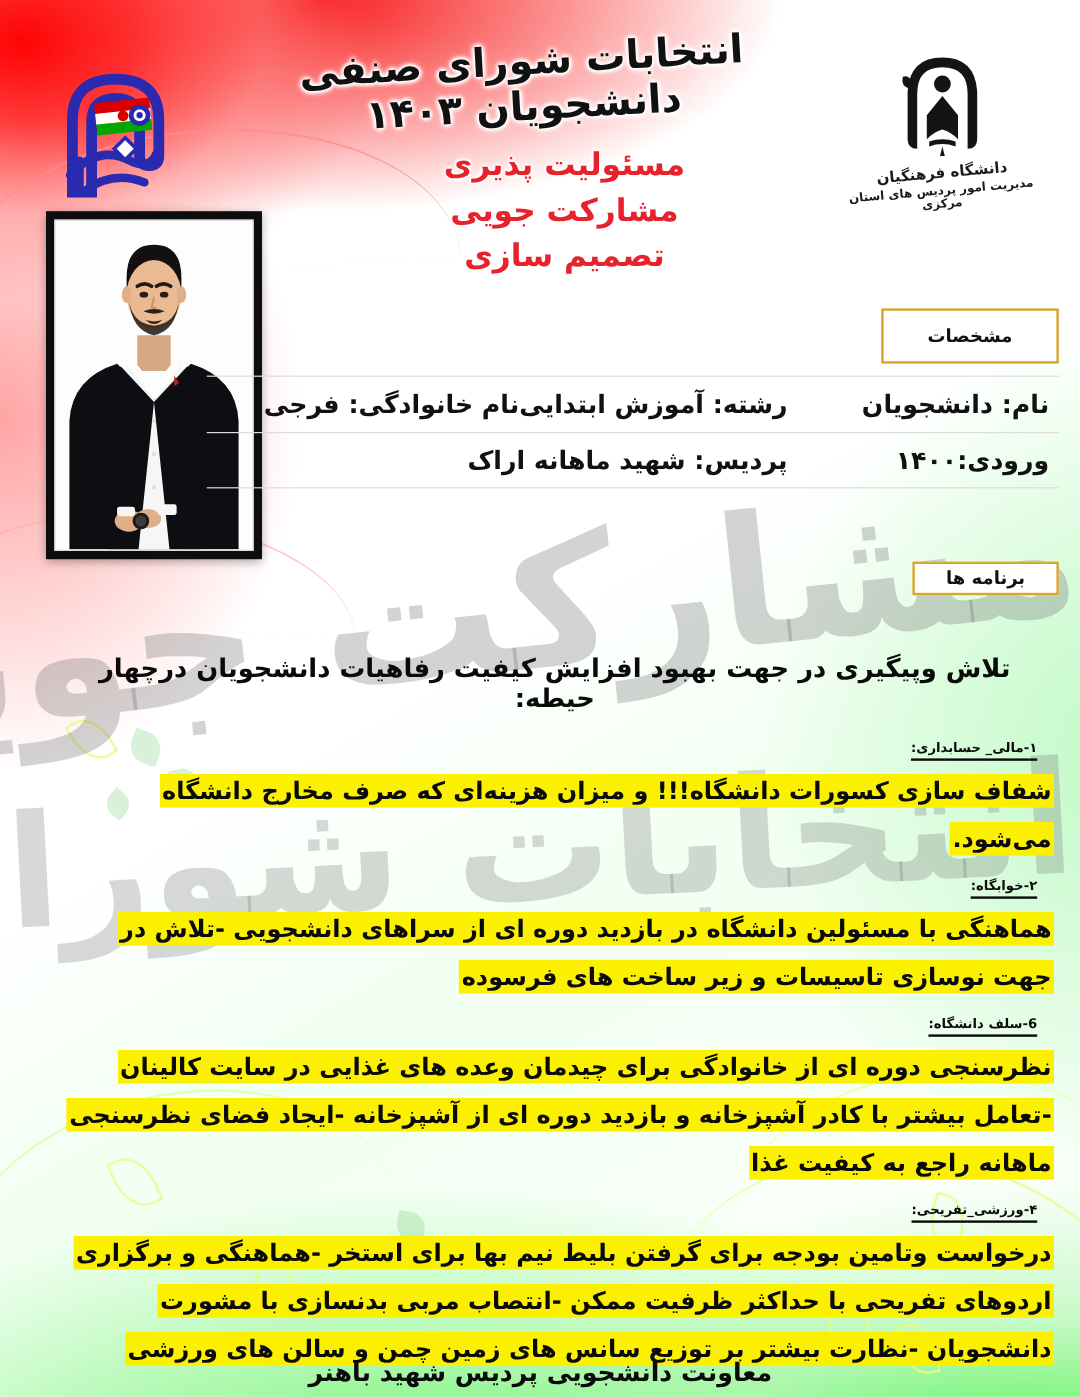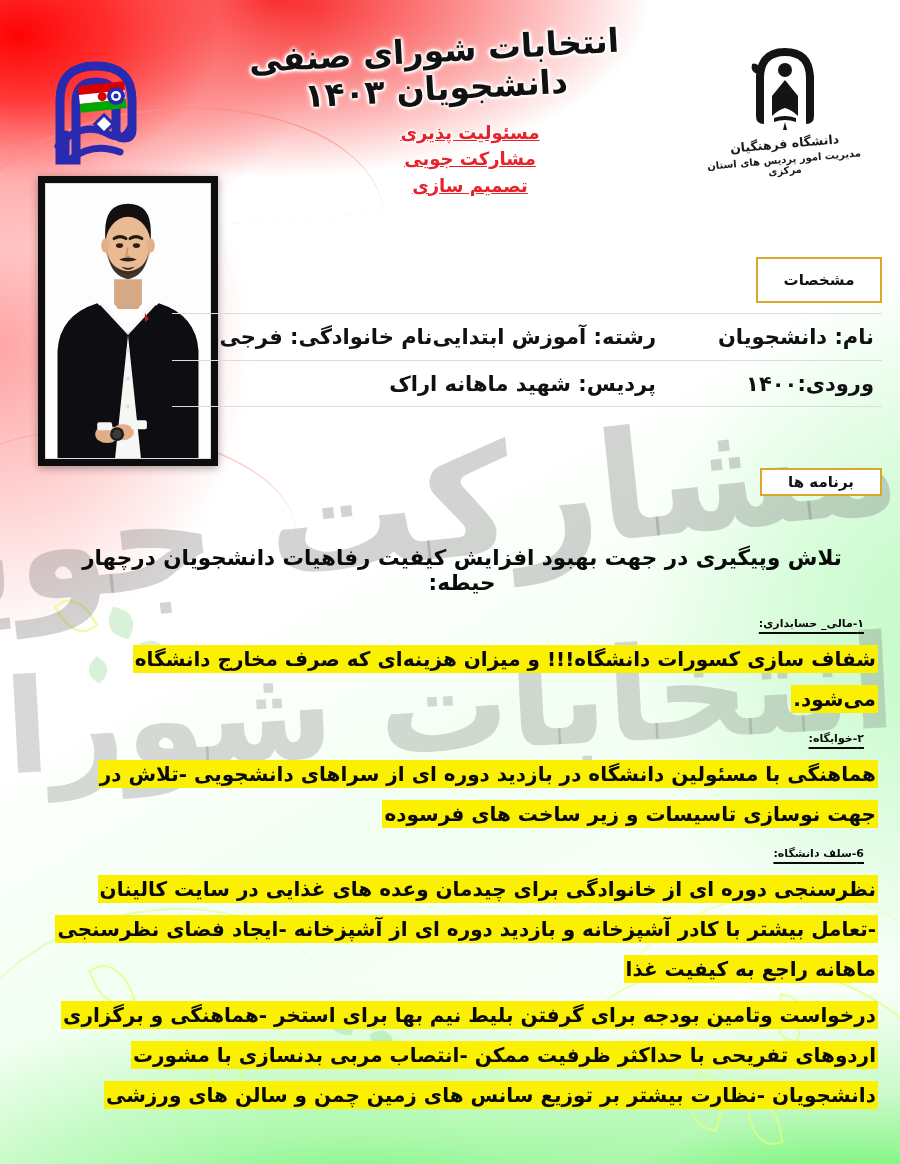--- a/index.html
+++ b/index.html
@@ -128,29 +128,28 @@
     transform: rotate(-3.2deg);
     transform-origin: center;
   }
 
   .slogans {
     position: absolute;
     top: 120px; left: 330px; width: 280px;
     text-align: center;
   }
   .slogan {
-    font-size: 18px;
+    font-size: 26px;
     font-weight: 700;
     color: #e8222a;
     line-height: 1.46;
     text-shadow:
       -1.5px 0 2px #fff, 1.5px 0 2px #fff,
       0 -1.5px 2px #fff, 0 1.5px 2px #fff,
       0 0 6px rgba(255,255,255,0.95);
-    text-decoration: underline;
   }
 
   .uni-logo {
     position: absolute; top: 44px; right: 38px;
     width: 155px; text-align: center;
   }
   .uni-mark { width: 82px; height: 88px; margin: 0 auto; display: block; }
   .uni-name {
     margin-top: 4px;
     font-size: 12.5px; font-weight: 700; color: #1a1a1a;
@@ -186,21 +185,21 @@
   .badge {
     position: absolute;
     background: #ffffff;
     border: 2px solid #d9a62e;
     text-align: center;
     font-size: 15px;
     font-weight: 700;
     color: #111;
     display: flex; align-items: center; justify-content: center;
   }
-  #badge-specs { top: 257px; right: 18px; width: 126px; height: 46px; }
+  #badge-specs { top: 257px; right: 18px; width: 148px; height: 46px; }
   #badge-programs { top: 468px; right: 18px; width: 122px; height: 28px; }
 
   
   .info-table {
     position: absolute;
     top: 313px; right: 18px;
     width: 710px;
   }
   .info-row {
     display: flex;
@@ -427,17 +426,19 @@
       <div class="section-title">۲-خوابگاه:</div>
       <div class="section-body"><span class="hl">هماهنگی با مسئولین دانشگاه در بازدید دوره ای از سراهای دانشجویی -تلاش در جهت نوسازی تاسیسات و زیر ساخت های فرسوده</span></div>
     </div>
 
     <div class="section">
       <div class="section-title">6-سلف دانشگاه:</div>
       <div class="section-body"><span class="hl">نظرسنجی دوره ای از خانوادگی برای چیدمان وعده های غذایی در سایت کالینان -تعامل بیشتر با کادر آشپزخانه و بازدید دوره ای از آشپزخانه -ایجاد فضای نظرسنجی ماهانه راجع به کیفیت غذا</span></div>
     </div>
 
     <div class="section">
+      <div class="section-title">۴-ورزشی_تفریحی:</div>
       <div class="section-body"><span class="hl">درخواست وتامین بودجه برای گرفتن بلیط نیم بها برای استخر -هماهنگی و برگزاری اردوهای تفریحی با حداکثر ظرفیت ممکن -انتصاب مربی بدنسازی با مشورت دانشجویان -نظارت بیشتر بر توزیع سانس های زمین چمن و سالن های ورزشی</span></div>
     </div>
   </div>
 
+  <div class="footer">معاونت دانشجویی پردیس شهید باهنر</div>
 </div>
 
 </body></html>

